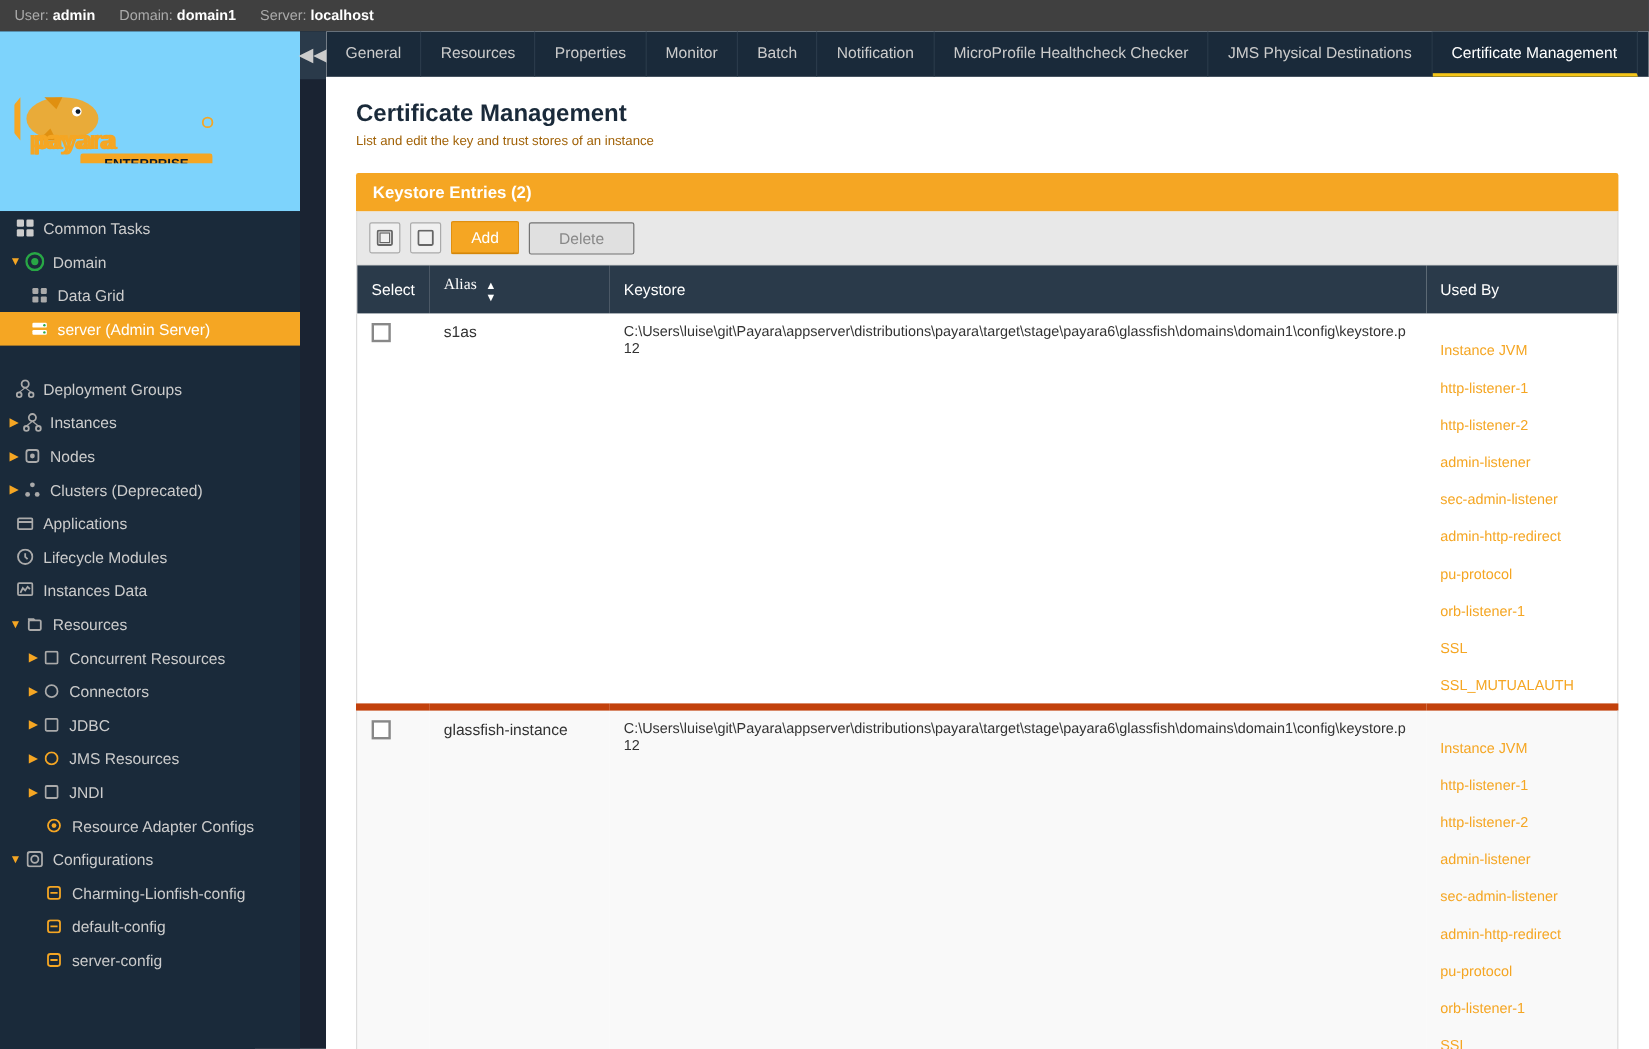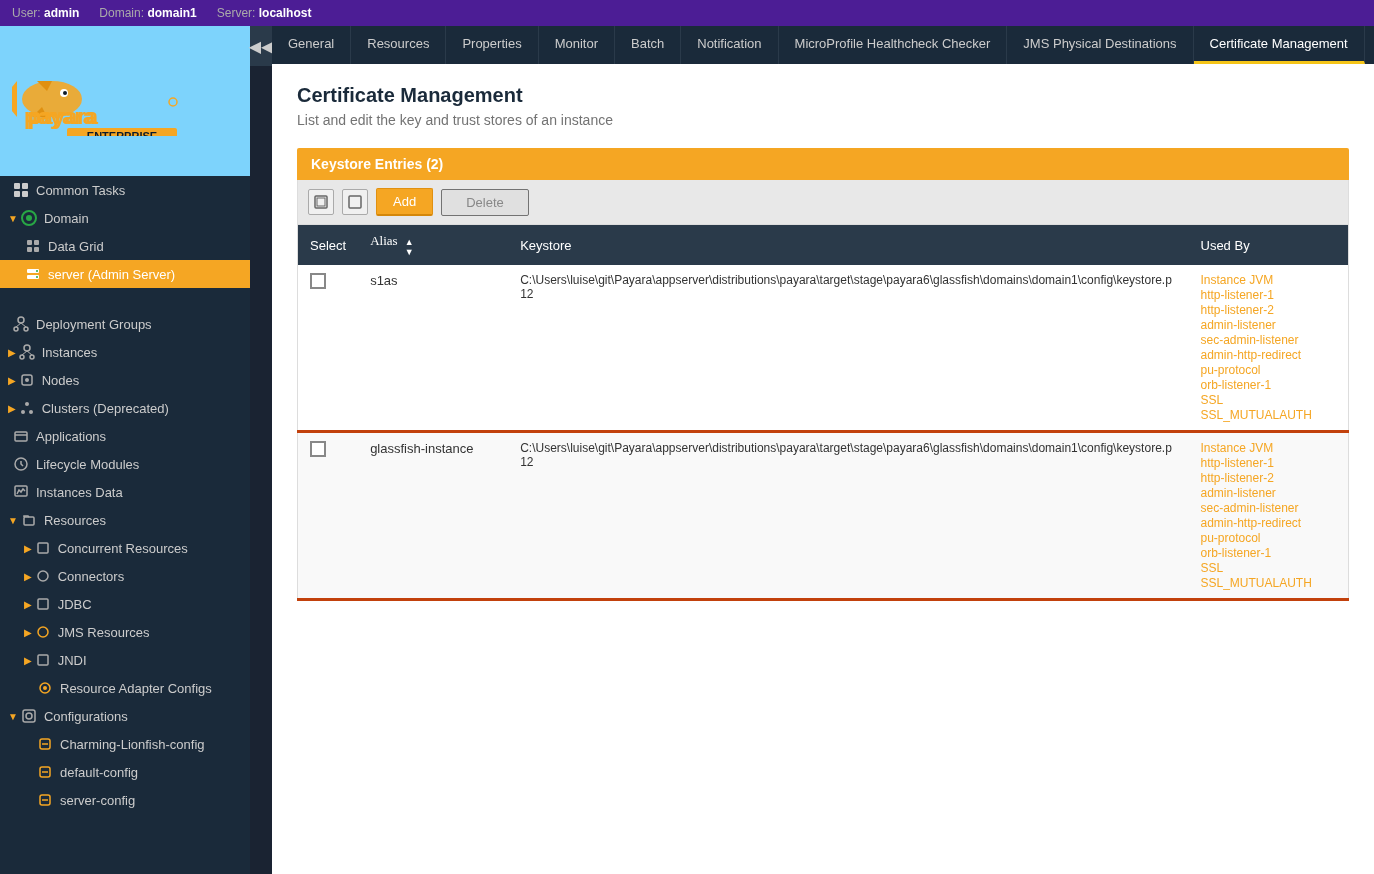--- a/index.html
+++ b/index.html
@@ -1,19 +1,19 @@
 <!DOCTYPE html>
 <html><head>
   <meta charset="utf-8">
   <style>
     * { box-sizing: border-box; margin: 0; padding: 0; }
     body { font-family: Arial, sans-serif; font-size: 13px; background: #1a2332; color: #333; display: flex; flex-direction: column; height: 874px; overflow: hidden; }
 
     
-    .header { background: #4c1d95; color: #ccc; padding: 6px 12px; font-size: 12px; display: flex; gap: 20px; }
+    .header { background: #404040; color: #ccc; padding: 6px 12px; font-size: 12px; display: flex; gap: 20px; }
     .header span { color: #aaa; }
     .header strong { color: #fff; }
 
     
     .sidebar { width: 250px; background: #1a2a3a; color: #ccc; overflow-y: auto; flex-shrink: 0; }
     .sidebar-icon { width: 18px; height: 18px; display: inline-flex; align-items: center; justify-content: center; flex-shrink: 0; }
     .tree-arrow { font-size: 10px; color: #f5a623; margin-right: 2px; }
     .sidebar-row { display: flex; align-items: center; padding: 5px 8px; cursor: pointer; color: #ccc; font-size: 13px; }
     .sidebar-row.active { background: #f5a623; color: #fff; }
     .indent-1 { padding-left: 24px !important; }
@@ -23,42 +23,42 @@
 
     
     .tabs-bar { background: #1a2a3a; display: flex; flex-wrap: nowrap; overflow-x: auto; border-bottom: none; }
     .tab { padding: 10px 16px; color: #ccc; cursor: pointer; font-size: 13px; white-space: nowrap; border-right: 1px solid #2a3a4a; }
     .tab.active { background: #1a2a3a; color: #fff; border-bottom: 3px solid #f5c518; }
 
     
     .page-content { flex: 1; overflow-y: auto; padding: 20px 25px; background: #fff; }
 
     .page-title { font-size: 20px; font-weight: bold; color: #1a2a3a; margin-bottom: 5px; }
-    .page-subtitle { font-size: 14px; color: #737373; margin-bottom: 20px; }
+    .page-subtitle { font-size: 11px; color: #a16207; margin-bottom: 20px; }
 
     
     .section-header-bar { background: #f5a623; color: #fff; font-weight: bold; padding: 8px 14px; font-size: 14px; border-radius: 2px 2px 0 0; }
 
     .table-toolbar { background: #e8e8e8; padding: 8px 10px; display: flex; align-items: center; gap: 8px; border: 1px solid #ddd; border-top: none; }
     .toolbar-icon-btn { width: 26px; height: 26px; border: 1px solid #aaa; background: #f0f0f0; cursor: pointer; display: flex; align-items: center; justify-content: center; border-radius: 2px; }
     .btn-add { background: #f5a623; color: #fff; border: 1px solid #e09010; padding: 5px 16px; cursor: pointer; font-size: 13px; border-radius: 2px; border-bottom: 2px solid #d4870a; }
     .btn-delete { background: #e0e0e0; color: #888; border: 1px solid #737373; padding: 5px 24px; cursor: pointer; font-size: 13px; border-radius: 2px; text-align: center; }
 
     .data-table { width: 100%; border-collapse: collapse; border: 1px solid #ddd; border-top: none; }
     .data-table th { background: #2a3a4a; color: #fff; padding: 8px 12px; text-align: left; font-size: 13px; font-weight: normal; }
     .data-table th.sortable { cursor: pointer; }
-    .data-table td { padding: 8px 12px; border-bottom: 3px solid #c2410c; vertical-align: top; font-size: 13px; }
+    .data-table td { padding: 8px 12px; border-bottom: 6px solid #c2410c; vertical-align: top; font-size: 13px; }
     .data-table tr:nth-child(even) { background: #f9f9f9; }
     .data-table td a { color: #f5a623; text-decoration: none; }
     .sort-arrows { display: inline-flex; flex-direction: column; margin-left: 4px; font-size: 9px; }
     .checkbox-cell { width: 30px; }
     .custom-checkbox { width: 16px; height: 16px; border: 2px solid #888; background: #fff; display: inline-block; cursor: pointer; }
 
     .used-by-col { display: flex; flex-direction: column; gap: 1px; }
-    .used-by-col a { color: #f5a623; text-decoration: none; font-size: 12px; display: block; }
+    .used-by-col a { color: #f5a623; text-decoration: none; font-size: 12px; display: block; margin-top: 16px; }
 
     
     .collapse-btn { background: #2a3a4a; color: #ccc; border: none; width: 22px; height: 40px; cursor: pointer; display: flex; align-items: center; justify-content: center; font-size: 16px; padding: 0; flex-shrink: 0; }
 
     
     .left-panel { display: flex; flex-direction: column; width: 250px; flex-shrink: 0; }
     .sidebar-top { background: #7dd3fc; }
   </style>
 </head>
 <body>

